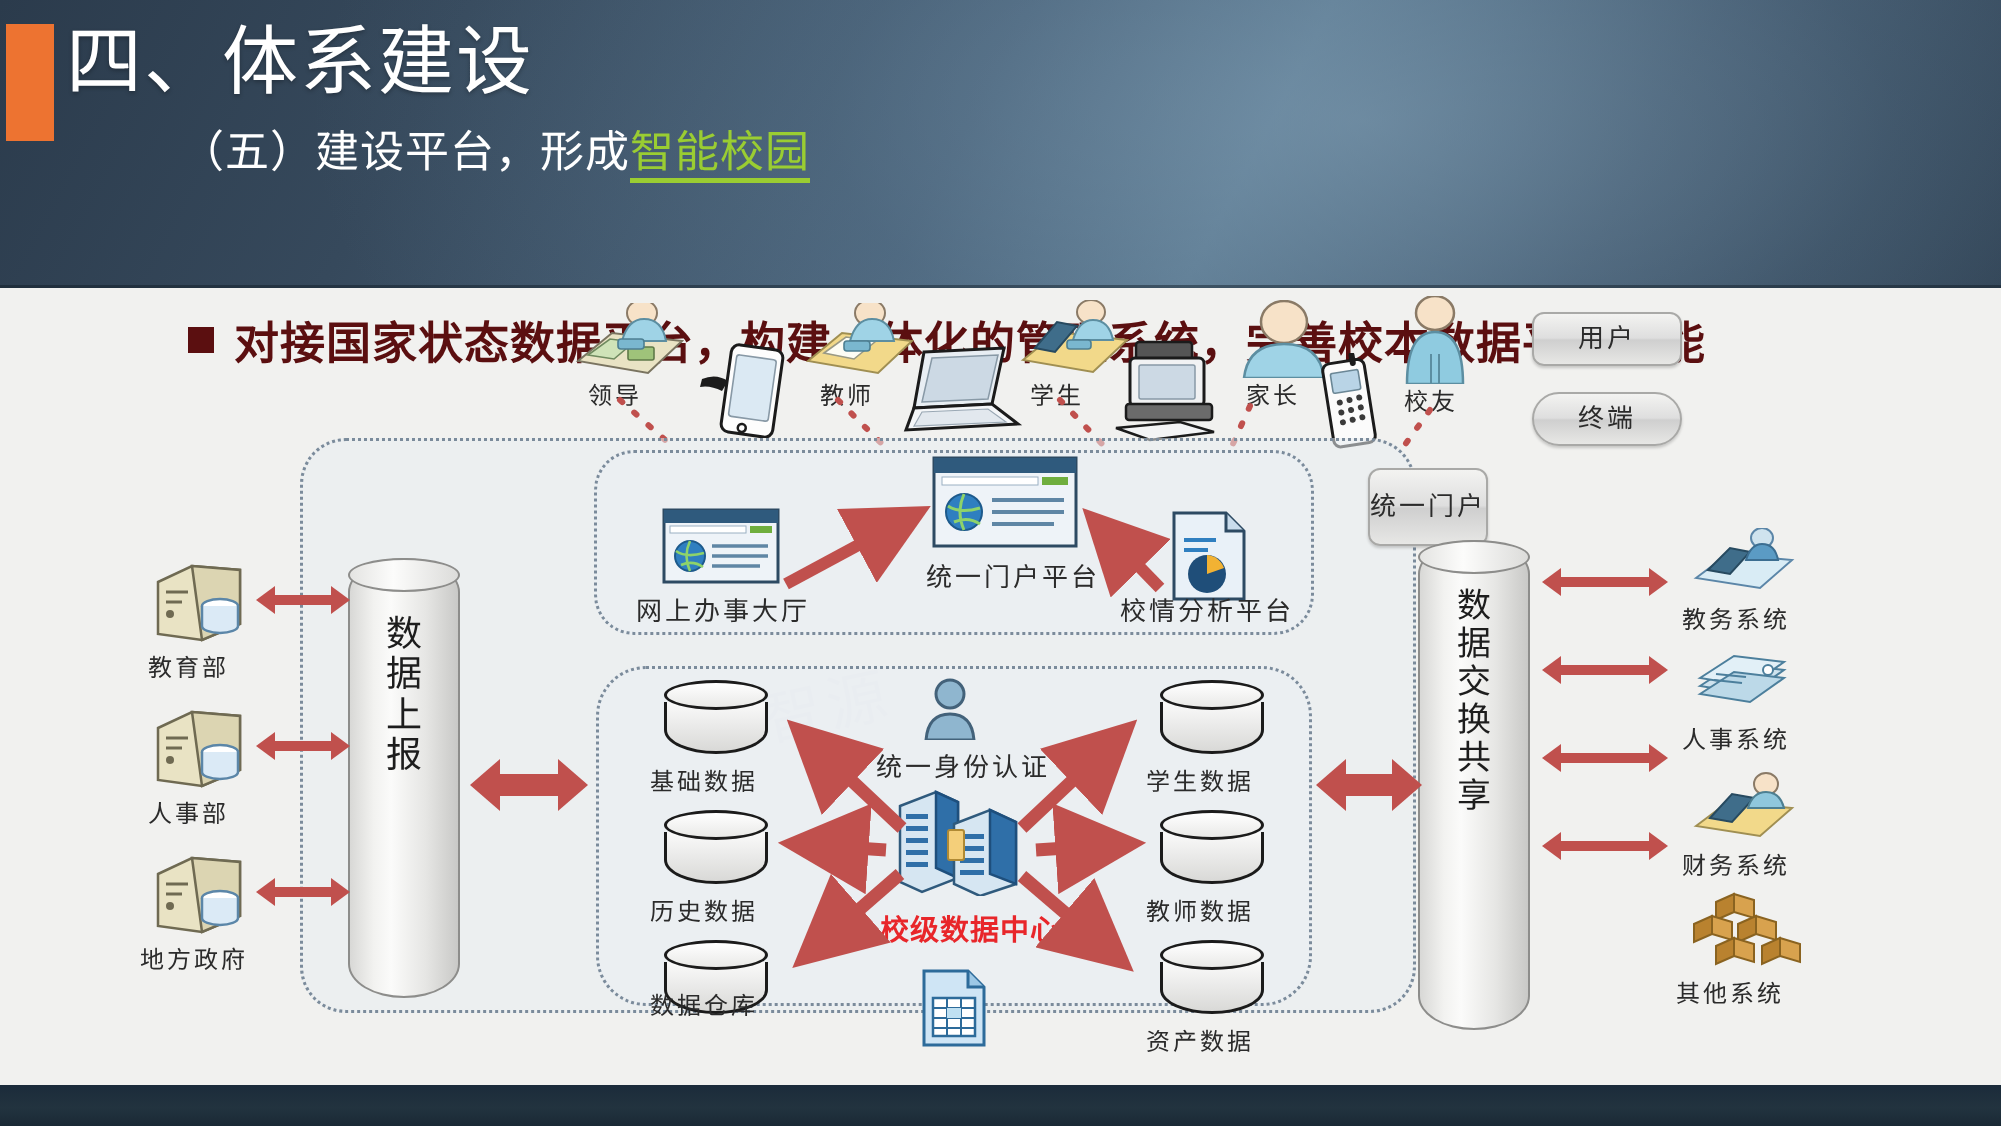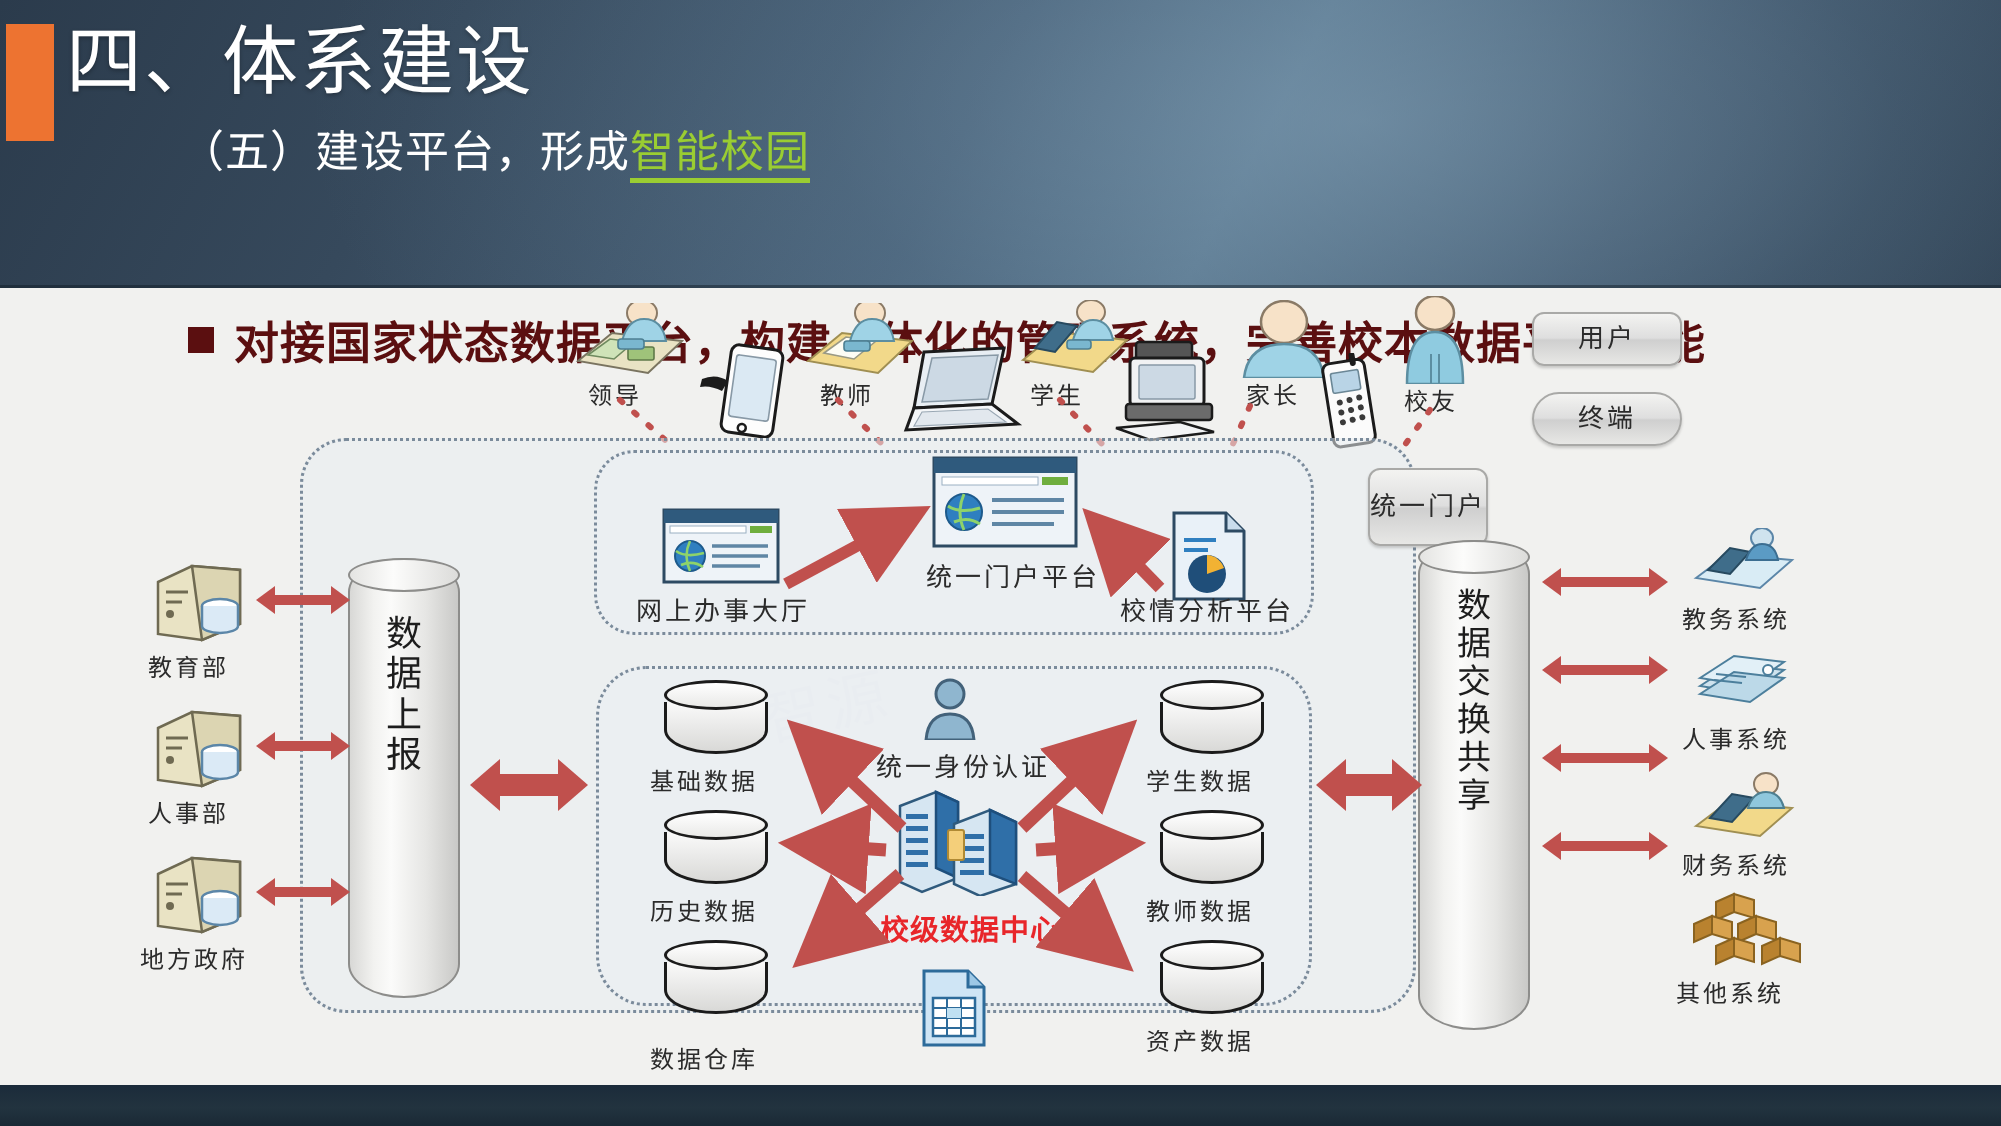--- a/index.html
+++ b/index.html
@@ -438,21 +438,21 @@
     <div class="db-cyl" style="left:664px; top:522px;">
         <div class="bot"></div>
         <div class="top"></div>
       </div>
     <div class="cn-label lbl-24 abs" style="left:650px; top:604px;">历史数据</div>
 
     <div class="db-cyl" style="left:664px; top:652px;">
         <div class="bot"></div>
         <div class="top"></div>
       </div>
-    <div class="cn-label lbl-24 abs" style="left:650px; top:752px;">数据仓库</div>
+    <div class="cn-label lbl-24 abs" style="left:650px; top:698px;">数据仓库</div>
 
     <div class="db-cyl" style="left:1160px; top:392px;">
         <div class="bot"></div>
         <div class="top"></div>
       </div>
     <div class="cn-label lbl-24 abs" style="left:1146px; top:474px;">学生数据</div>
 
     <div class="db-cyl" style="left:1160px; top:522px;">
         <div class="bot"></div>
         <div class="top"></div>

